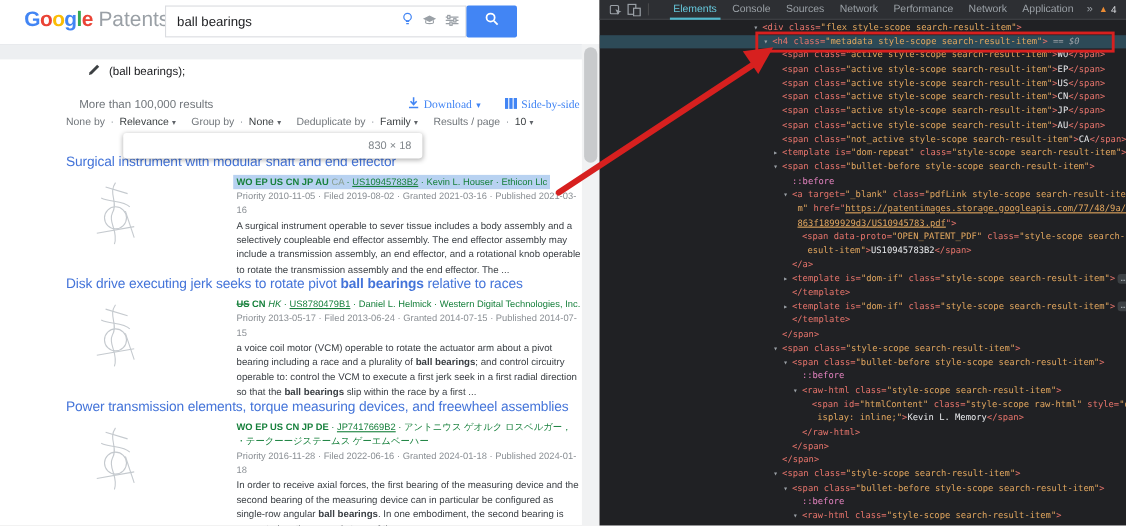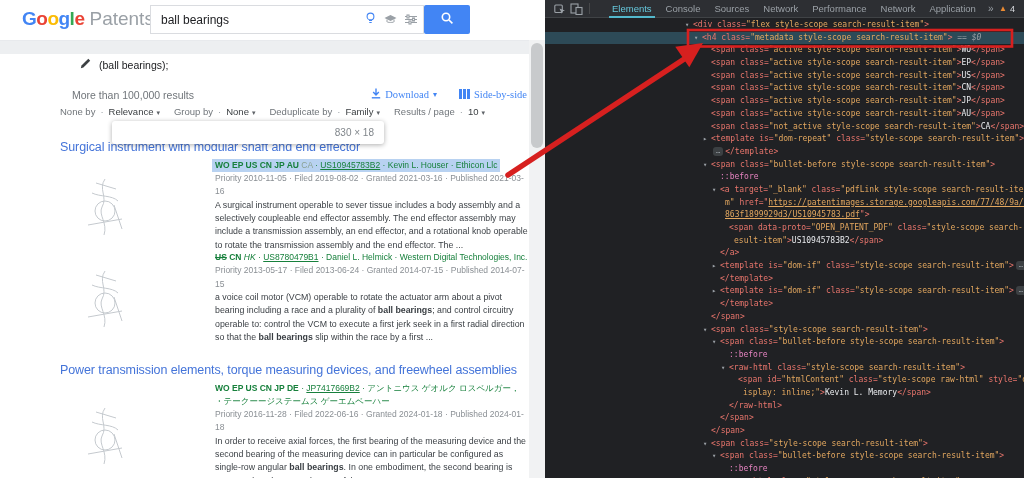--- a/index.html
+++ b/index.html
@@ -22,21 +22,21 @@
   .rb-caret{font-size:8px;}
   #sort-bar{position:absolute;left:60px;top:106px;display:flex;align-items:center;font-size:9.5px;color:#70757a;}
   .sb-label{margin-right:5px;}
   .sb-dot{margin-right:5px;color:#9aa0a6;}
   .sb-value{color:#3c4043;margin-right:14px;cursor:pointer;white-space:nowrap;}
   .sb-caret{font-size:7px;color:#5f6368;margin-left:3px;}
 
   .result{position:absolute;left:60px;width:470px;}
   .r0{top:140px}.r1{top:251px}.r2{top:363px}
   .r-title{font-size:12.5px;line-height:15.5px;color:#4474d9;letter-spacing:-0.1px;margin-bottom:3px;cursor:pointer;}
-  .r-row{display:flex;align-items:center;}
+  .r-row{display:flex;}
   .r-thumbcol{width:155px;flex:none;padding-left:18px;padding-top:3px;box-sizing:border-box;}
   .r-thumb{width:54px;height:64px;cursor:pointer;}
   .r-lines{flex:1;min-width:0;}
   .r-meta{font-size:8.5px;line-height:13px;color:#17803c;}
   .r-meta.hl{background:rgba(98,155,225,.45);width:fit-content;padding:0 3px;margin-left:-3px;}
   .m-active{font-weight:700;}
   .m-inactive{color:#8aa093;}
   .m-struck{font-weight:700;text-decoration:line-through;}
   .m-italic{font-style:italic;}
   .m-pubnum{text-decoration:underline;cursor:pointer;}
@@ -181,20 +181,21 @@
               </svg></div>
           </div>
           <div class="r-lines">
             <div class="r-meta hl"><span class="m-active">WO EP US CN JP AU</span><span> </span><span class="m-inactive">CA</span><span> · </span><span class="m-pubnum">US10945783B2</span><span> · Kevin L. Houser · Ethicon Llc</span></div>
             <div class="r-dates">Priority 2010-11-05 · Filed 2019-08-02 · Granted 2021-03-16 · Published 2021-03-16</div>
             <div class="r-abs"><span>A surgical instrument operable to sever tissue includes a body assembly and a selectively coupleable end effector assembly. The end effector assembly may include a transmission assembly, an end effector, and a rotational knob operable to rotate the transmission assembly and the end effector. The ...</span></div>
           </div>
         </div>
       </div>
       <div class="result r1">
+        <div class="r-title"><span>Disk drive executing jerk seeks to rotate pivot </span><span class="bold">ball bearings</span><span> relative to races</span></div>
         <div class="r-row">
           <div class="r-thumbcol">
             <div class="r-thumb"><svg viewBox="0 0 54 64" width="54" height="64">
                 <g fill="none" stroke="#b6bcc2" stroke-width="1" opacity="0.8">
                   <path d="M27 4 C20 14 30 22 24 32 C20 40 30 48 26 60"></path>
                   <path d="M14 18 C22 22 34 20 40 26"></path>
                   <circle cx="27" cy="36" r="10"></circle>
                   <path d="M10 50 L44 44"></path>
                   <path d="M18 8 L38 14"></path>
                   <path d="M36 30 L44 54"></path>
@@ -274,21 +275,20 @@
         <div class="dt-row" style="padding-left: 140px;"><span class="dt-arrow">▾</span><span class="tk-t">&lt;div class=</span><span class="tk-s">"flex style-scope search-result-item"</span><span class="tk-t">&gt;</span></div>
         <div class="dt-row sel" style="padding-left: 149px;"><span class="dt-arrow">▾</span><span class="tk-t">&lt;h4 class=</span><span class="tk-s">"metadata style-scope search-result-item"</span><span class="tk-t">&gt;</span><span class="tk-d"> == $0</span></div>
         <div class="dt-row" style="padding-left: 158px;"><span class="dt-arrow"></span><span class="tk-t">&lt;span class=</span><span class="tk-s">"active style-scope search-result-item"</span><span class="tk-t">&gt;</span><span class="tk-x">WO</span><span class="tk-t">&lt;/span&gt;</span></div>
         <div class="dt-row" style="padding-left: 158px;"><span class="dt-arrow"></span><span class="tk-t">&lt;span class=</span><span class="tk-s">"active style-scope search-result-item"</span><span class="tk-t">&gt;</span><span class="tk-x">EP</span><span class="tk-t">&lt;/span&gt;</span></div>
         <div class="dt-row" style="padding-left: 158px;"><span class="dt-arrow"></span><span class="tk-t">&lt;span class=</span><span class="tk-s">"active style-scope search-result-item"</span><span class="tk-t">&gt;</span><span class="tk-x">US</span><span class="tk-t">&lt;/span&gt;</span></div>
         <div class="dt-row" style="padding-left: 158px;"><span class="dt-arrow"></span><span class="tk-t">&lt;span class=</span><span class="tk-s">"active style-scope search-result-item"</span><span class="tk-t">&gt;</span><span class="tk-x">CN</span><span class="tk-t">&lt;/span&gt;</span></div>
         <div class="dt-row" style="padding-left: 158px;"><span class="dt-arrow"></span><span class="tk-t">&lt;span class=</span><span class="tk-s">"active style-scope search-result-item"</span><span class="tk-t">&gt;</span><span class="tk-x">JP</span><span class="tk-t">&lt;/span&gt;</span></div>
         <div class="dt-row" style="padding-left: 158px;"><span class="dt-arrow"></span><span class="tk-t">&lt;span class=</span><span class="tk-s">"active style-scope search-result-item"</span><span class="tk-t">&gt;</span><span class="tk-x">AU</span><span class="tk-t">&lt;/span&gt;</span></div>
         <div class="dt-row" style="padding-left: 158px;"><span class="dt-arrow"></span><span class="tk-t">&lt;span class=</span><span class="tk-s">"not_active style-scope search-result-item"</span><span class="tk-t">&gt;</span><span class="tk-x">CA</span><span class="tk-t">&lt;/span&gt;</span></div>
         <div class="dt-row" style="padding-left: 158px;"><span class="dt-arrow">▸</span><span class="tk-t">&lt;template is=</span><span class="tk-s">"dom-repeat"</span><span class="tk-t"> class=</span><span class="tk-s">"style-scope search-result-item"</span><span class="tk-t">&gt;</span></div>
-        <div class="dt-row" style="padding-left: 158px;"><span class="dt-arrow"></span><span class="dt-badge">…</span><span class="tk-t">&lt;/template&gt;</span></div>
         <div class="dt-row" style="padding-left: 158px;"><span class="dt-arrow">▾</span><span class="tk-t">&lt;span class=</span><span class="tk-s">"bullet-before style-scope search-result-item"</span><span class="tk-t">&gt;</span></div>
         <div class="dt-row" style="padding-left: 167px;"><span class="dt-arrow"></span><span class="tk-p">::before</span></div>
         <div class="dt-row" style="padding-left: 167px;"><span class="dt-arrow">▾</span><span class="tk-t">&lt;a target=</span><span class="tk-s">"_blank"</span><span class="tk-t"> class=</span><span class="tk-s">"pdfLink style-scope search-result-ite</span></div>
         <div class="dt-row" style="padding-left: 180px;"><span class="tk-s">m"</span><span class="tk-t"> href="</span><span class="tk-u">https://patentimages.storage.googleapis.com/77/48/9a/9</span></div>
         <div class="dt-row" style="padding-left: 180px;"><span class="tk-u">863f1899929d3/US10945783.pdf</span><span class="tk-t">"&gt;</span></div>
         <div class="dt-row" style="padding-left: 176px;"><span class="dt-arrow"></span><span class="tk-t">&lt;span data-proto=</span><span class="tk-s">"OPEN_PATENT_PDF"</span><span class="tk-t"> class=</span><span class="tk-s">"style-scope search-r</span></div>
         <div class="dt-row" style="padding-left: 189px;"><span class="tk-s">esult-item"</span><span class="tk-t">&gt;</span><span class="tk-x">US10945783B2</span><span class="tk-t">&lt;/span&gt;</span></div>
         <div class="dt-row" style="padding-left: 167px;"><span class="dt-arrow"></span><span class="tk-t">&lt;/a&gt;</span></div>
         <div class="dt-row" style="padding-left: 167px;"><span class="dt-arrow">▸</span><span class="tk-t">&lt;template is=</span><span class="tk-s">"dom-if"</span><span class="tk-t"> class=</span><span class="tk-s">"style-scope search-result-item"</span><span class="tk-t">&gt;</span><span class="dt-badge">…</span></div>
         <div class="dt-row" style="padding-left: 167px;"><span class="dt-arrow"></span><span class="tk-t">&lt;/template&gt;</span></div>

